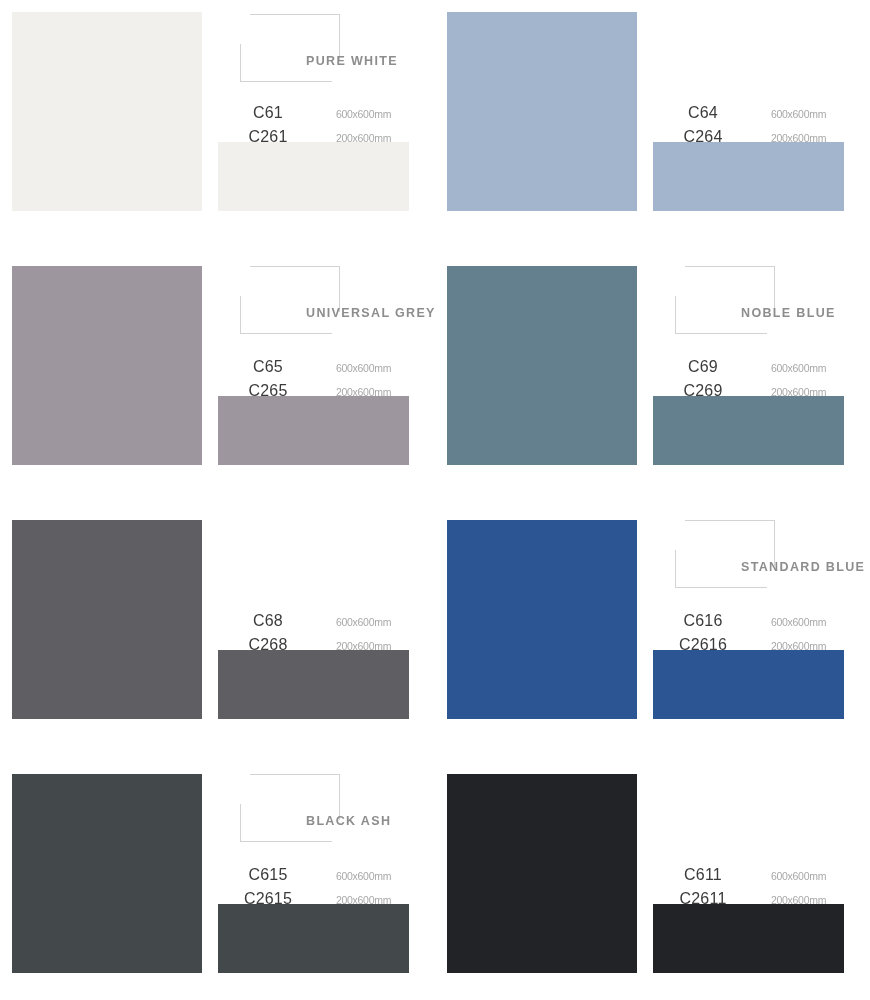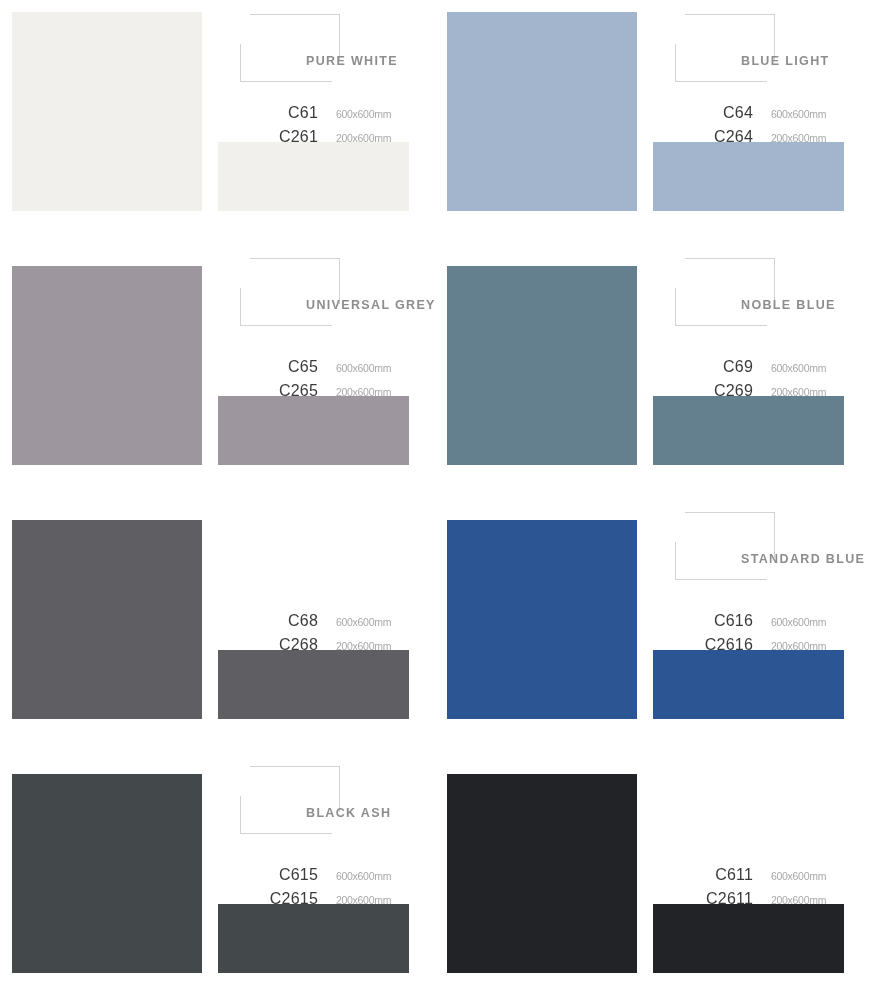--- a/index.html
+++ b/index.html
@@ -80,21 +80,21 @@
     top: 104px;
     width: 205px;
   }
   .code-row {
     display: flex;
     align-items: baseline;
     height: 24px;
   }
   .code-label {
     width: 100px;
-    text-align: right;
+    text-align: center;
     font-size: 16px;
     color: #3b3b3b;
     letter-spacing: 0.2px;
   }
   .size-label {
     padding-left: 18px;
     font-family: Liberation Sans, sans-serif;
     font-size: 10.5px;
     color: #a8a8a8;
     letter-spacing: -0.3px;
@@ -105,21 +105,21 @@
     position: absolute;
     left: 218px;
     top: 142px;
     width: 191px;
     height: 69px;
   }
 
   
   .row-2 .name-deco,
   .row-3 .name-deco,
-  .row-4 .name-deco { top: 4px; }
+  .row-4 .name-deco { top: 12px; }
 </style>
 </head>
 <body>
 
 <div id="catalog-grid">
     <div class="swatch-card row-1">
       <div class="big-swatch" style="background: rgb(242, 240, 237);"></div>
       <div class="name-deco">
         <div class="deco-frame-top"></div>
         <div class="deco-frame-bottom"></div>
@@ -132,25 +132,20 @@
         </div>
         <div class="code-row">
           <span class="code-label">C261</span>
           <span class="size-label">200x600mm</span>
         </div>
       </div>
       <div class="bar-swatch" style="background: rgb(242, 240, 237);"></div>
     </div>
     <div class="swatch-card row-1">
       <div class="big-swatch" style="background: rgb(163, 180, 205);"></div>
-      <div class="name-deco">
-        <div class="deco-frame-top"></div>
-        <div class="deco-frame-bottom"></div>
-        <div class="color-name">BLUE LIGHT</div>
-      </div>
       <div class="code-block">
         <div class="code-row">
           <span class="code-label">C64</span>
           <span class="size-label">600x600mm</span>
         </div>
         <div class="code-row">
           <span class="code-label">C264</span>
           <span class="size-label">200x600mm</span>
         </div>
       </div>

